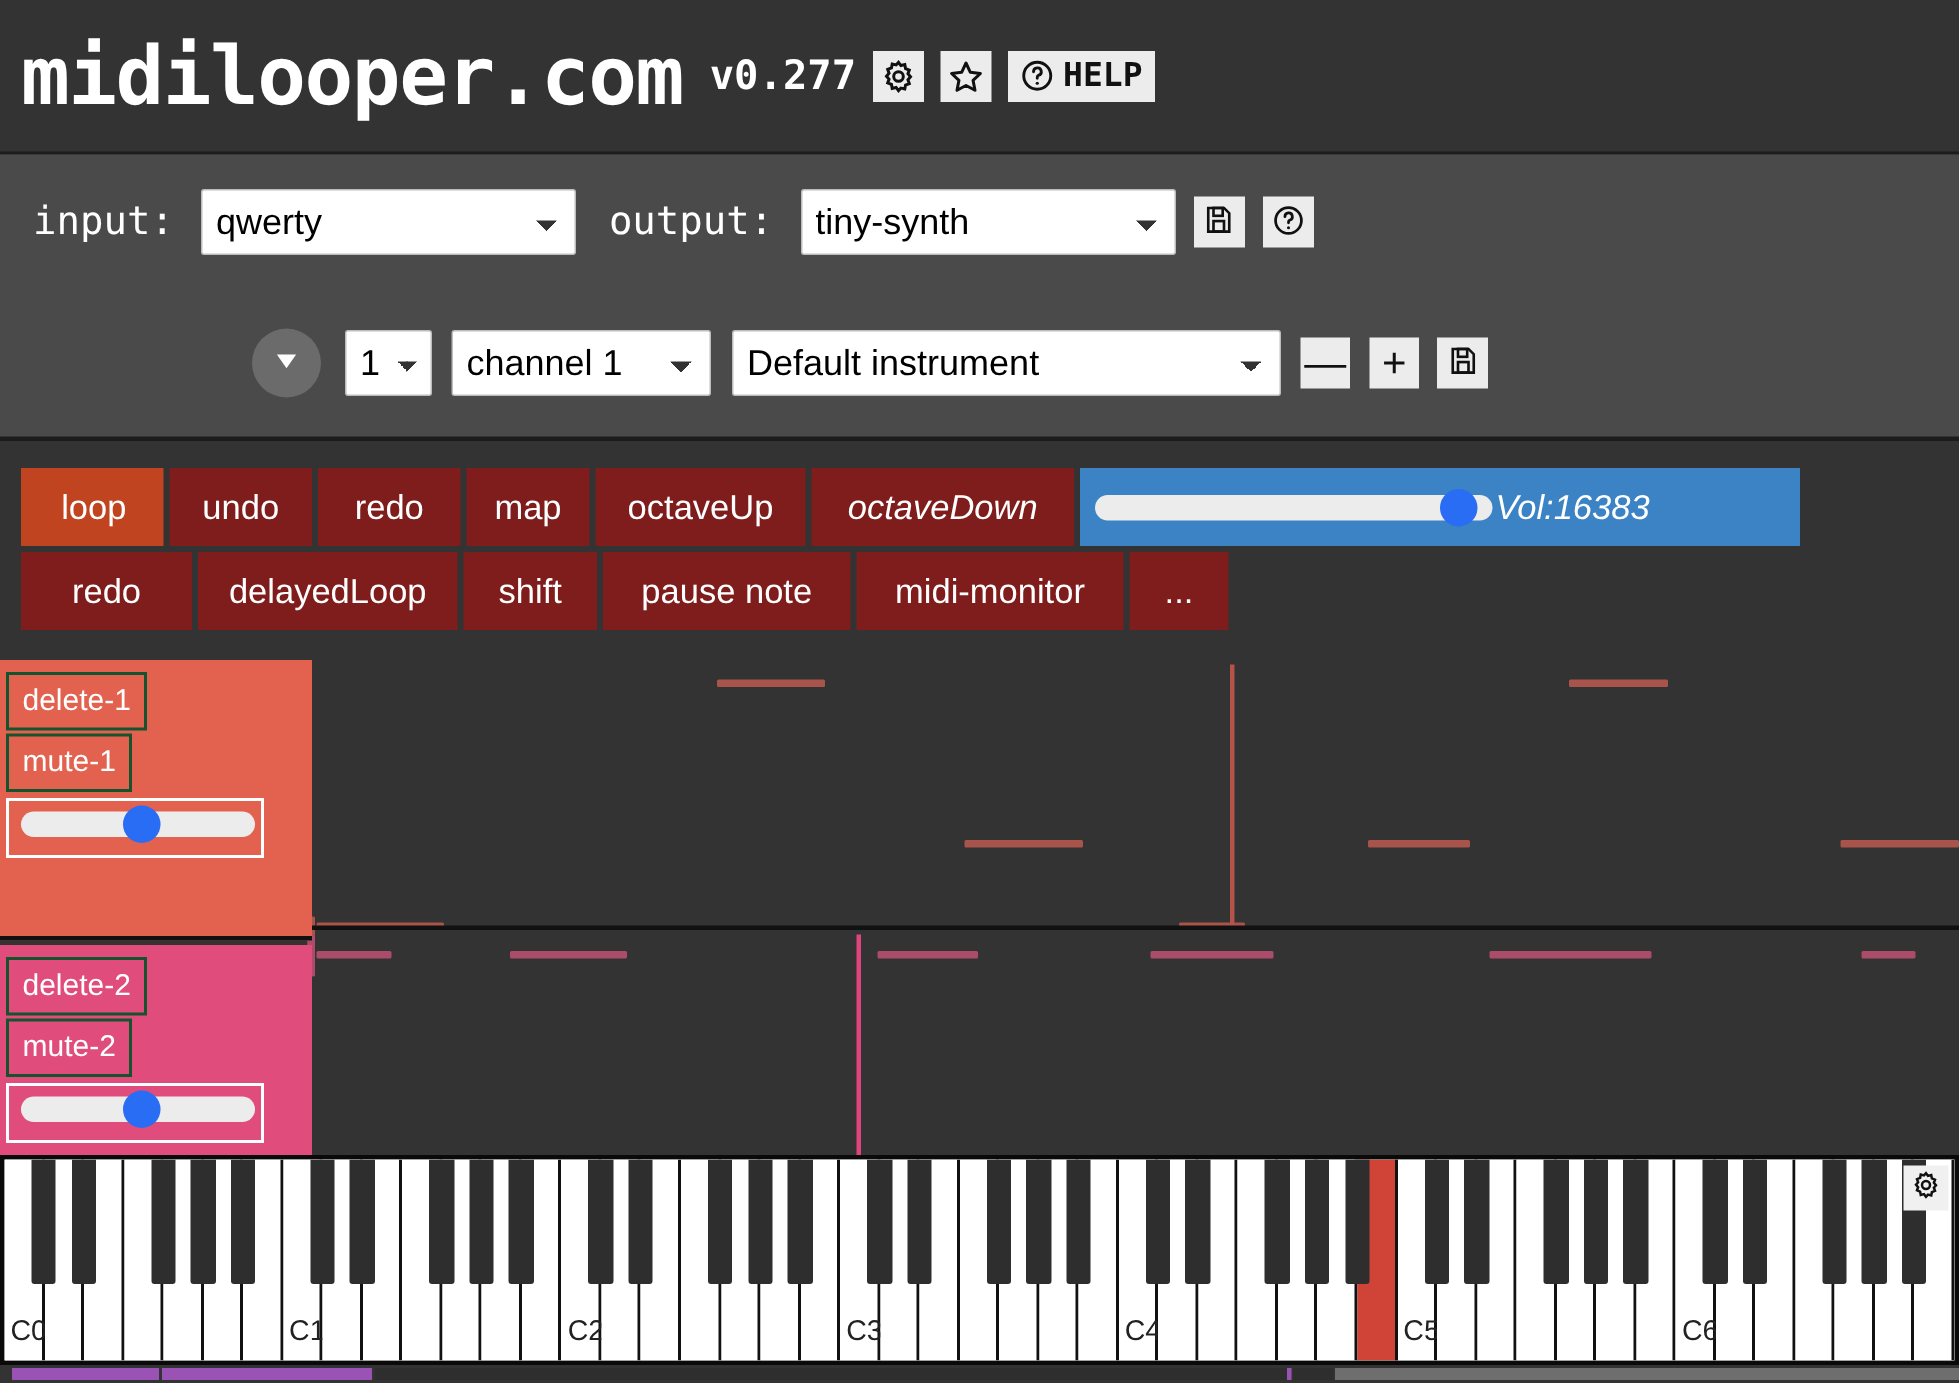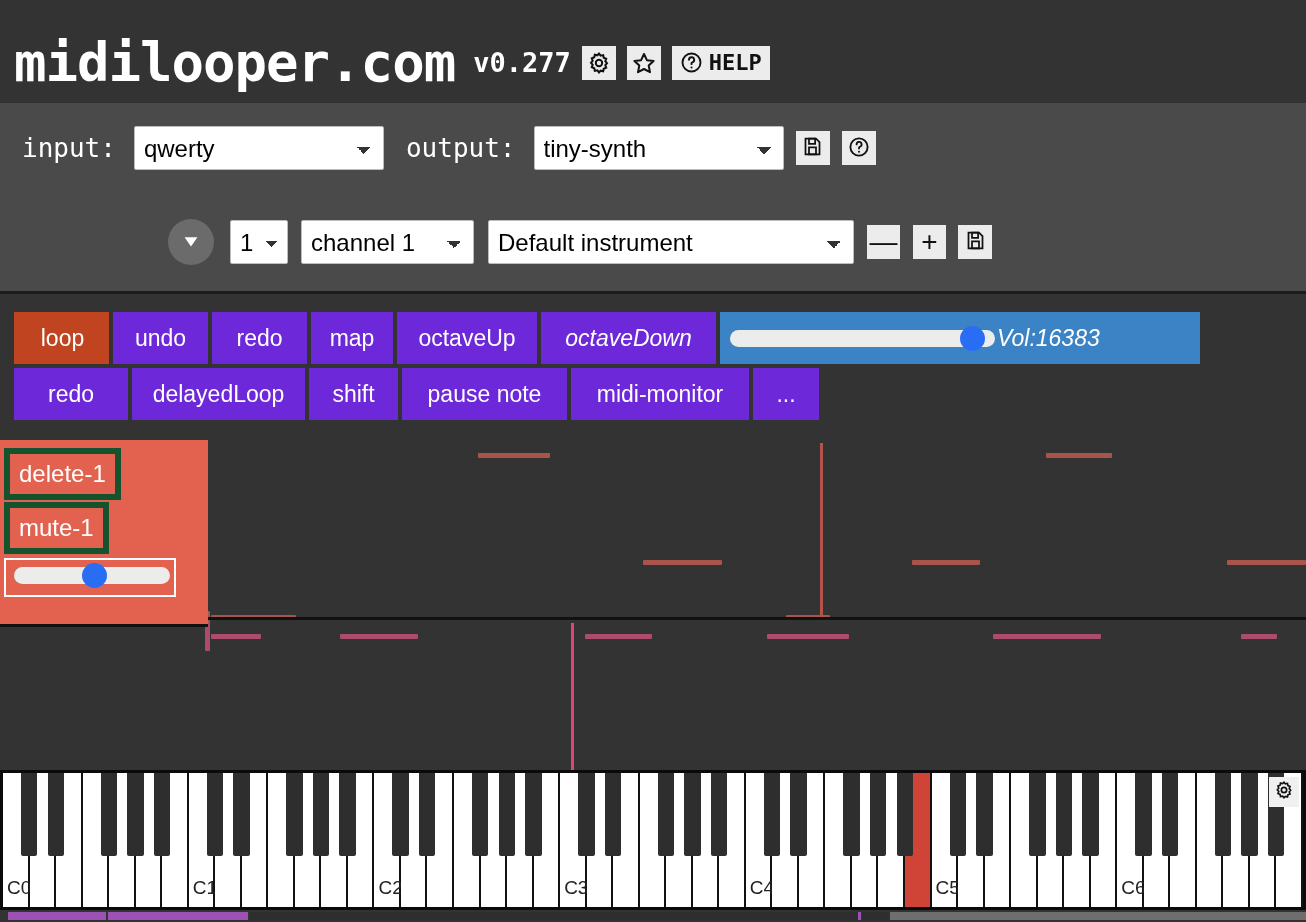--- a/index.html
+++ b/index.html
@@ -6,21 +6,21 @@
   body{
     width:1306px;height:922px;overflow:hidden;
     background:#3a3a3a;
     font-family:"Liberation Sans", sans-serif;
     -webkit-font-smoothing:antialiased;
   }
   .app{position:relative;width:1306px;height:922px;overflow:hidden;background:#333333;}
 
   
   .header{
-    position:absolute;left:0;top:12px;width:1306px;height:101px;
+    position:absolute;left:0;top:0;width:1306px;height:101px;
     background:#333333;border-bottom:2px solid #1c1c1c;
     display:flex;align-items:center;
   }
   .brand{
     font-family:"DejaVu Sans Mono","Liberation Mono",monospace;
     font-weight:bold;font-size:54px;color:#ffffff;
     margin-left:14px;letter-spacing:-1px;line-height:1;
   }
   .version{
     font-family:"DejaVu Sans Mono","Liberation Mono",monospace;
@@ -76,21 +76,21 @@
     display:inline-flex;align-items:center;justify-content:center;cursor:pointer;
     font-size:28px;color:#111;line-height:1;padding:0;font-family:"Liberation Sans",sans-serif;
   }
 
   
   .toolbar{position:absolute;left:0;top:294px;width:1306px;height:138px;background:#333333;}
   .trow{display:flex;gap:4px;padding:0 14px;box-sizing:border-box;}
   .trow.r1{padding-top:18px;}
   .trow.r2{padding-top:4px;}
   .tbtn{
-    background:#6d28d9;color:#ffffff;border:0;height:52px;
+    background:#7f1d1d;color:#ffffff;border:0;height:52px;
     font-family:"Liberation Sans",sans-serif;font-size:23px;
     cursor:pointer;display:inline-flex;align-items:center;justify-content:center;
     padding:0 14px;white-space:nowrap;
   }
   .tbtn.active{background:#c0441f;padding-left:16px;}
   .sliderbox{
     background:#3b83c4;height:52px;display:flex;align-items:center;
     padding:0 10px;box-sizing:border-box;color:#fff;font-size:23px;gap:0;
   }
   .rng{
@@ -103,22 +103,22 @@
   }
   .rng::-moz-range-thumb{width:25px;height:25px;border-radius:50%;background:#2a6df5;border:0;cursor:pointer;}
   .rnglabel{margin-left:2px;white-space:nowrap;font-style:italic;}
 
   
   .editor{position:absolute;left:0;top:440px;width:1306px;height:330px;background:#333333;overflow:hidden;}
   .trackpanel{position:absolute;left:0;width:208px;box-sizing:border-box;padding:6px 0 0 2px;overflow:hidden;}
   .trackpanel.t1{top:0;height:187px;background:#e2624f;border-bottom:3px solid #111;}
   .trackpanel.t2{top:190px;height:140px;background:#e04c7c;}
   .tpbtn{
-    display:block;background:transparent;border:6px solid #14532d;color:#ffffff;
-    font-family:"Liberation Sans",sans-serif;font-size:24px;
+    display:block;background:transparent;border:2px solid #14532d;color:#ffffff;
+    font-family:"Liberation Sans",sans-serif;font-size:20px;
     padding:6px 9px;margin:2px 0 0 2px;cursor:pointer;
   }
   .tpslider{border:2px solid #ffffff;margin:4px 0 0 2px;width:172px;box-sizing:border-box;padding:7px 8px;}
   .notearea{position:absolute;left:208px;top:0;right:0;height:330px;}
   .note{position:absolute;height:6px;border-radius:1px;}
   .playhead{position:absolute;width:3px;}
   .lane-div{position:absolute;left:0;right:0;height:3px;background:#111;}
 
   
   .keyboard{
@@ -292,20 +292,27 @@
       </div>
 
     <div class="trackpanel t1">
       <button class="tpbtn">delete-1</button>
       <button class="tpbtn">mute-1</button>
       <div class="tpslider">
         <input type="range" class="rng" id="track1-vol" style="width: 156px;" value="52">
       </div>
     </div>
 
+    <div class="trackpanel t2">
+      <button class="tpbtn">delete-2</button>
+      <button class="tpbtn">mute-2</button>
+      <div class="tpslider">
+        <input type="range" class="rng" id="track2-vol" style="width: 156px;" value="52">
+      </div>
+    </div>
   </div>
 
   <div class="keyboard" id="keyboard">
     <div class="kbgear">
       <span>
         <svg width="20" height="20" viewBox="0 0 24 24" fill="none" stroke="#111" stroke-width="2">
           <circle cx="12" cy="12" r="3.2"></circle>
           <path d="M12 2.6l1.6 2.1 2.6-.6.5 2.6 2.5 1-.9 2.5 1.7 2-1.7 2 .9 2.5-2.5 1-.5 2.6-2.6-.6L12 21.4l-1.6-2.1-2.6.6-.5-2.6-2.5-1 .9-2.5-1.7-2 1.7-2-.9-2.5 2.5-1 .5-2.6 2.6.6z"></path>
         </svg>
       </span>

